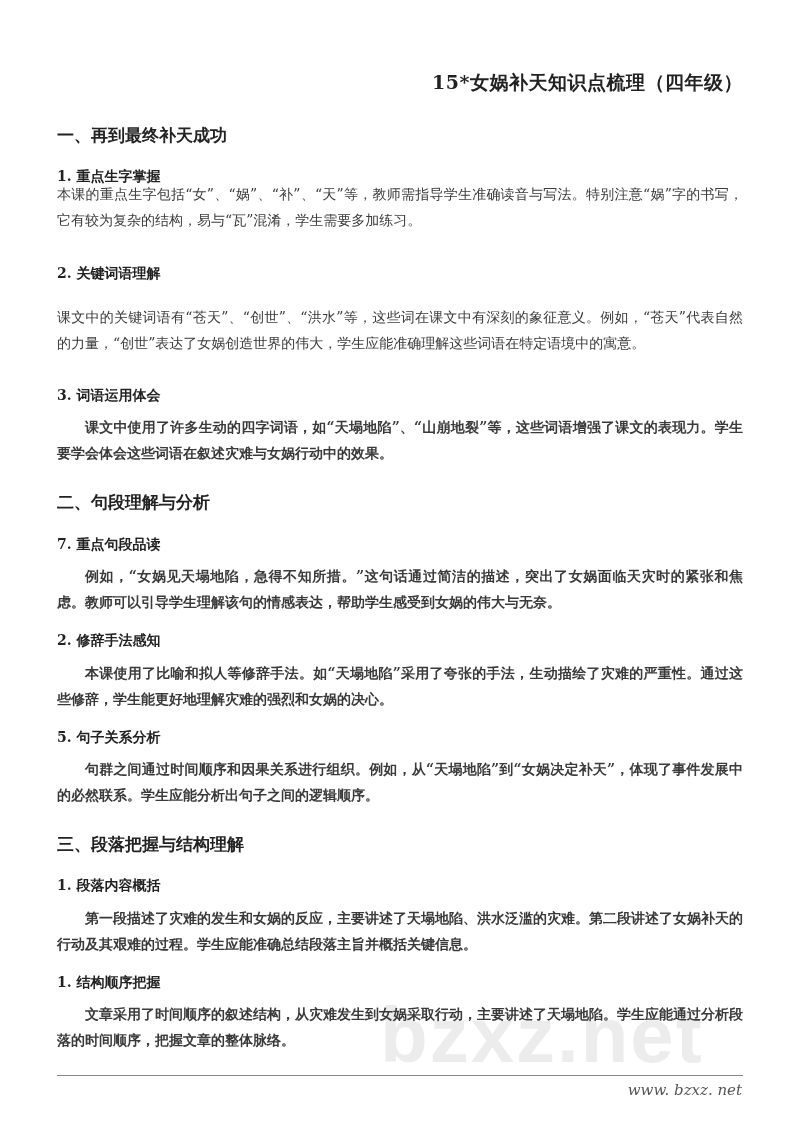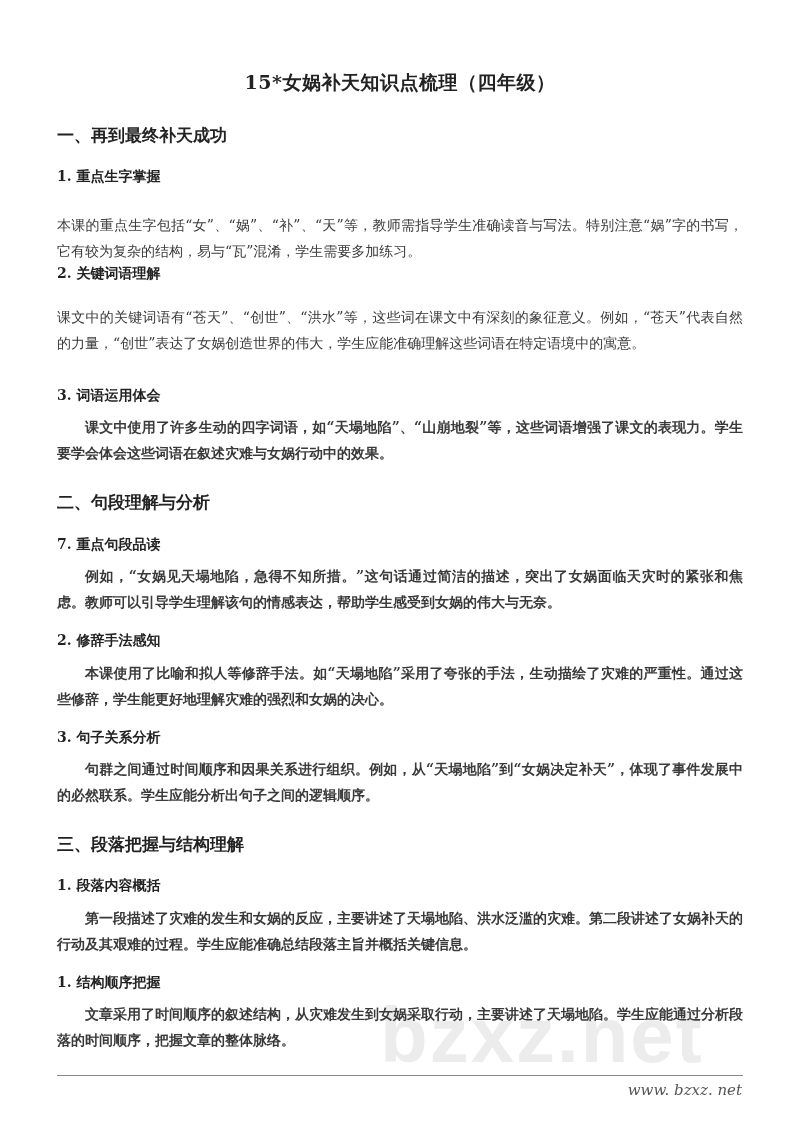--- a/index.html
+++ b/index.html
@@ -1,19 +1,19 @@
 <!DOCTYPE html>
 <html><head>
 <meta charset="utf-8">
 <style>
   html, body { margin: 0; padding: 0; background: #ffffff; }
   body { width: 800px; height: 1130px; position: relative; overflow: hidden;
          font-family: "DejaVu Serif", "Liberation Serif", serif; color: #333; }
   .page { position: absolute; left: 57px; top: 0; width: 686px; }
-  .title { position: absolute; left: 0; width: 686px; top: 70px; text-align: center;
+  .title { position: absolute; left: 0; width: 686px; top: 70px; text-align: right;
            font-size: 19px; font-weight: bold; color: #222; letter-spacing: 0.5px; }
   .h1 { position: absolute; left: 0; font-size: 17px; font-weight: bold; color: #222; }
   .h2 { position: absolute; left: 0; font-size: 14px; font-weight: bold; color: #222; }
   .p { position: absolute; left: 0; width: 686px; font-size: 14px; line-height: 26px;
        color: #3a3a3a; text-align: justify; }
   .p.indent { text-indent: 28px; font-weight: bold; }
   .footer-line { position: absolute; left: 57px; width: 686px; top: 1075px; height: 1px; background: #888; }
   .footer-text { position: absolute; right: 58px; top: 1081px; font-size: 15px; font-style: italic; color: #555; }
   .watermark { position: absolute; left: 380px; top: 990px; font-family: Liberation Sans, sans-serif;
                font-size: 78px; font-weight: bold; color: rgba(200,200,200,0.35); letter-spacing: 2px; }
@@ -21,36 +21,36 @@
 </head>
 <body>
 
 <div class="watermark">bzxz.net</div>
 
 <div class="page">
   <div class="title">15*女娲补天知识点梳理（四年级）</div>
 
   <div class="h1" style="top:124px">一、再到最终补天成功</div>
   <div class="h2" style="top:168px">1. 重点生字掌握</div>
-  <div class="p" style="top:212px">本课的重点生字包括“女”、“娲”、“补”、“天”等，教师需指导学生准确读音与写法。特别注意“娲”字的书写，它有较为复杂的结构，易与“瓦”混淆，学生需要多加练习。</div>
+  <div class="p" style="top:181px">本课的重点生字包括“女”、“娲”、“补”、“天”等，教师需指导学生准确读音与写法。特别注意“娲”字的书写，它有较为复杂的结构，易与“瓦”混淆，学生需要多加练习。</div>
 
   <div class="h2" style="top:265px">2. 关键词语理解</div>
   <div class="p" style="top:304px">课文中的关键词语有“苍天”、“创世”、“洪水”等，这些词在课文中有深刻的象征意义。例如，“苍天”代表自然的力量，“创世”表达了女娲创造世界的伟大，学生应能准确理解这些词语在特定语境中的寓意。</div>
 
   <div class="h2" style="top:387px">3. 词语运用体会</div>
   <div class="p indent" style="top:414px">课文中使用了许多生动的四字词语，如“天塌地陷”、“山崩地裂”等，这些词语增强了课文的表现力。学生要学会体会这些词语在叙述灾难与女娲行动中的效果。</div>
 
   <div class="h1" style="top:491px">二、句段理解与分析</div>
   <div class="h2" style="top:536px">7. 重点句段品读</div>
   <div class="p indent" style="top:563px">例如，“女娲见天塌地陷，急得不知所措。”这句话通过简洁的描述，突出了女娲面临天灾时的紧张和焦虑。教师可以引导学生理解该句的情感表达，帮助学生感受到女娲的伟大与无奈。</div>
 
   <div class="h2" style="top:632px">2. 修辞手法感知</div>
   <div class="p indent" style="top:660px">本课使用了比喻和拟人等修辞手法。如“天塌地陷”采用了夸张的手法，生动描绘了灾难的严重性。通过这些修辞，学生能更好地理解灾难的强烈和女娲的决心。</div>
 
-  <div class="h2" style="top:729px">3. 句子关系分析</div>
+  <div class="h2" style="top:729px">5. 句子关系分析</div>
   <div class="p indent" style="top:756px">句群之间通过时间顺序和因果关系进行组织。例如，从“天塌地陷”到“女娲决定补天”，体现了事件发展中的必然联系。学生应能分析出句子之间的逻辑顺序。</div>
 
   <div class="h1" style="top:833px">三、段落把握与结构理解</div>
   <div class="h2" style="top:877px">1. 段落内容概括</div>
   <div class="p indent" style="top:905px">第一段描述了灾难的发生和女娲的反应，主要讲述了天塌地陷、洪水泛滥的灾难。第二段讲述了女娲补天的行动及其艰难的过程。学生应能准确总结段落主旨并概括关键信息。</div>
 
   <div class="h2" style="top:974px">1. 结构顺序把握</div>
   <div class="p indent" style="top:1001px">文章采用了时间顺序的叙述结构，从灾难发生到女娲采取行动，主要讲述了天塌地陷。学生应能通过分析段落的时间顺序，把握文章的整体脉络。</div>
 </div>
 

